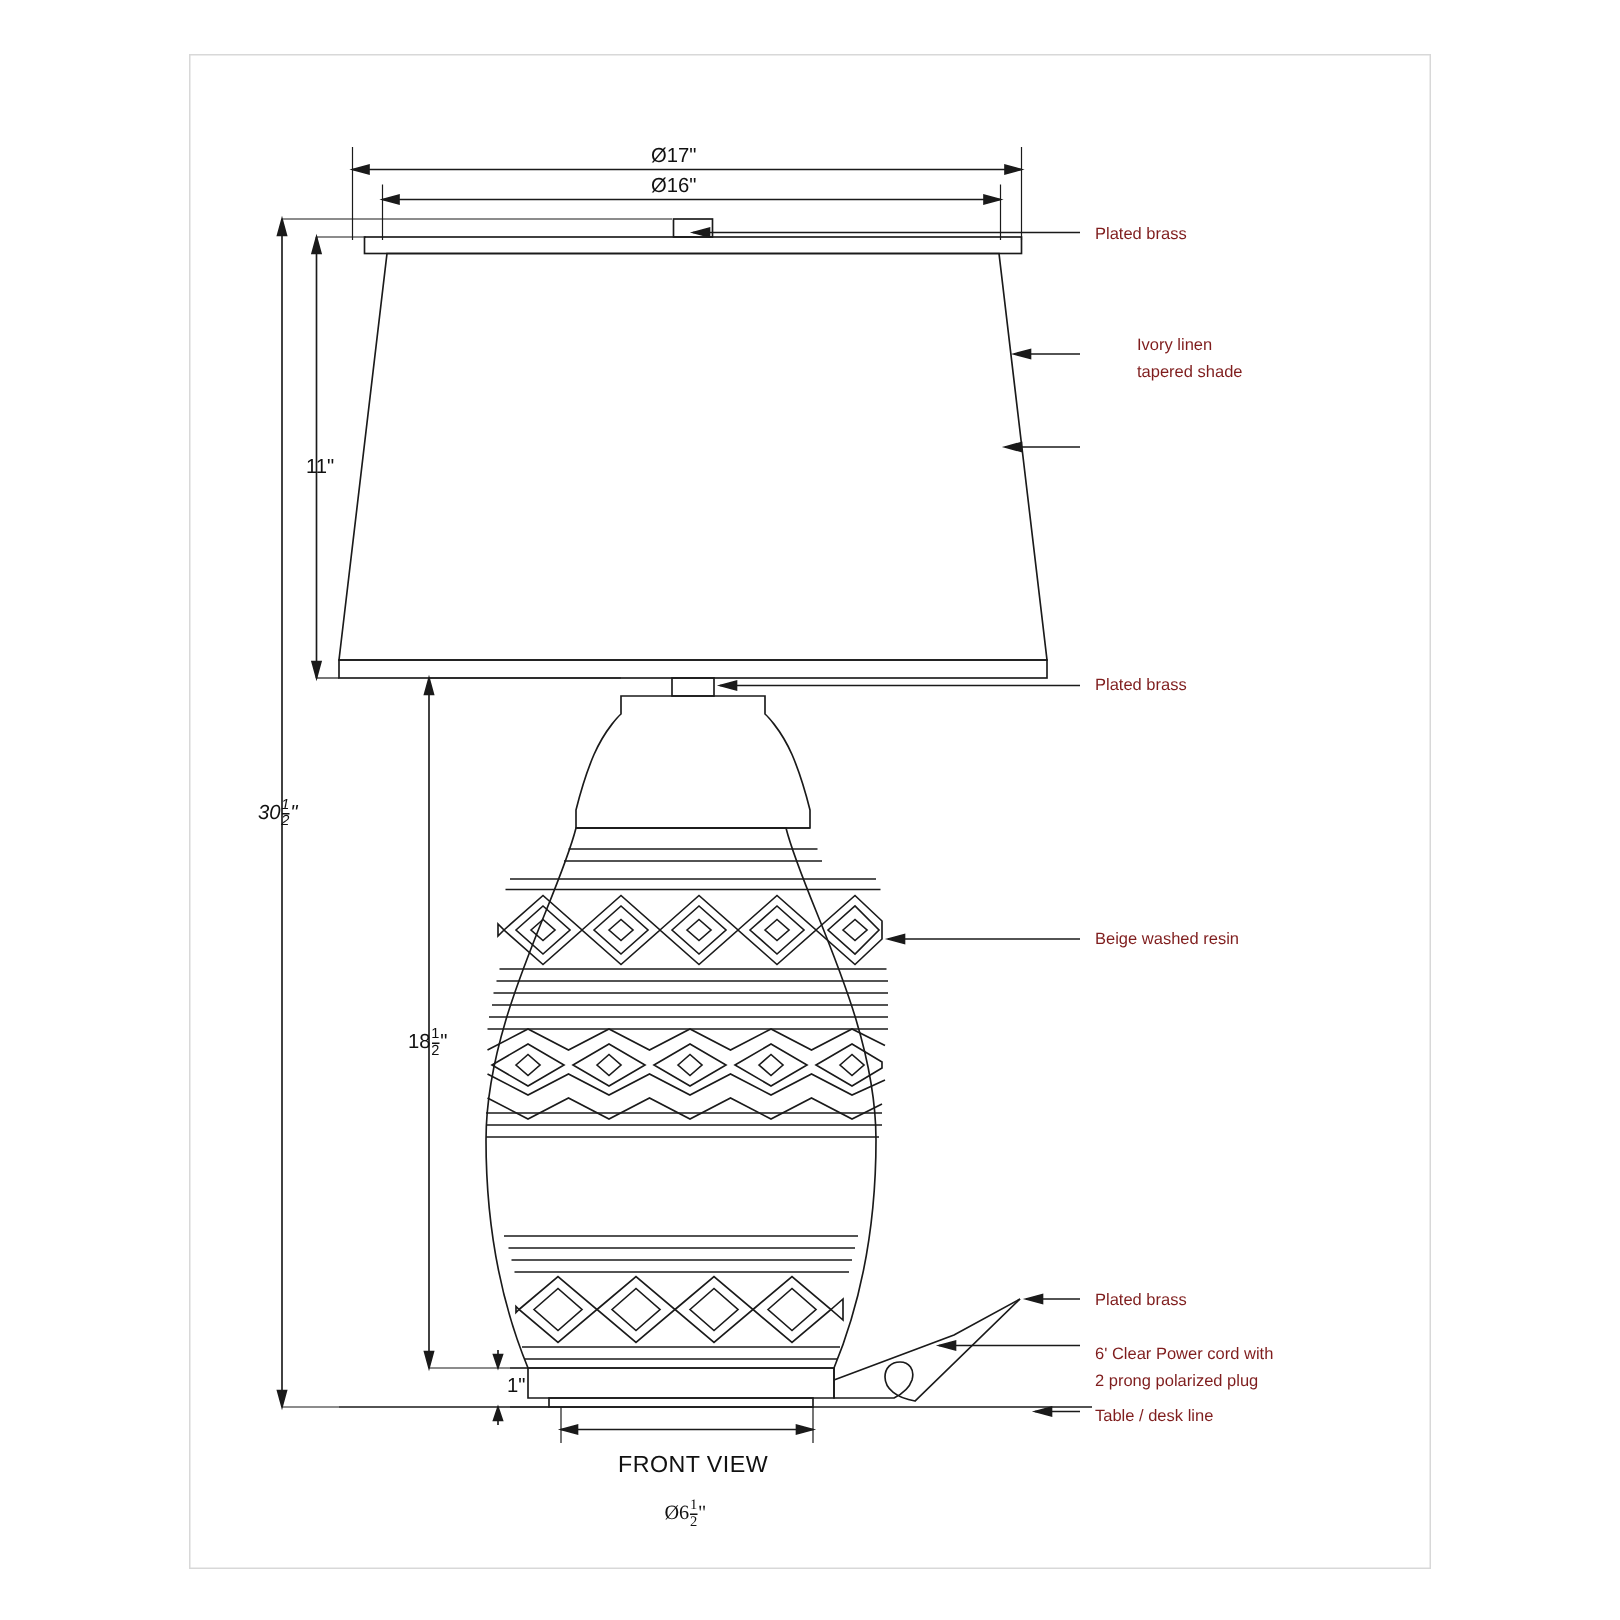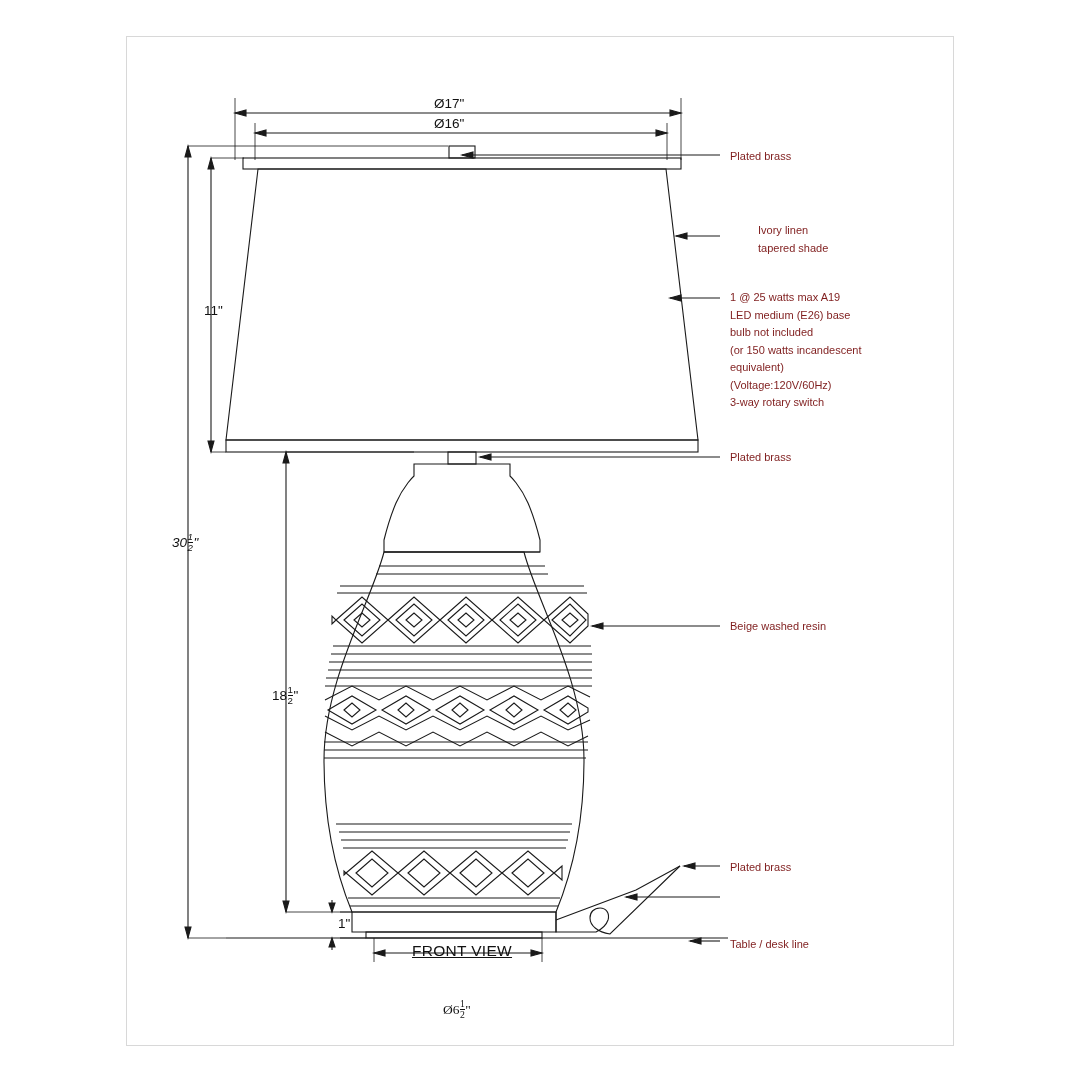--- a/index.html
+++ b/index.html
@@ -257,27 +257,22 @@
 
   <div class="dim" style="left:338px; top:916px;">1"</div>
 
   <div class="dim" style="left:443px; top:999px;font-family:Liberation Serif, serif;">
     <span>Ø6</span><span class="frac"><span class="num">1</span><span class="den">2</span></span><span>"</span>
   </div>
 
   <div class="label" style="left:730px; top:148px;">Plated brass</div>
   <div class="label" style="left:730px; top:222px;margin-left:28px;">Ivory linen
 tapered shade</div>
-  <div class="label" style="left:730px; top:289px;">1 @ 25 watts max A19
-LED medium (E26) base
-bulb not included
-(or 150 watts incandescent
-equivalent)
-(Voltage:120V/60Hz)
-3-way rotary switch</div>
   <div class="label" style="left:730px; top:449px;">Plated brass</div>
   <div class="label" style="left:730px; top:618px;text-align:center;">Beige washed resin</div>
   <div class="label" style="left:730px; top:859px;">Plated brass</div>
+  <div class="label" style="left:730px; top:895px;">6' Clear Power cord with
+2 prong polarized plug</div>
   <div class="label" style="left:730px; top:936px;">Table / desk line</div>
 
-  <div class="view-title" style="left:412px; top:942px;text-decoration:underline;">FRONT VIEW</div>
+  <div class="view-title" style="left:412px; top:968px;">FRONT VIEW</div>
 
 </div>
 
 </body></html>

